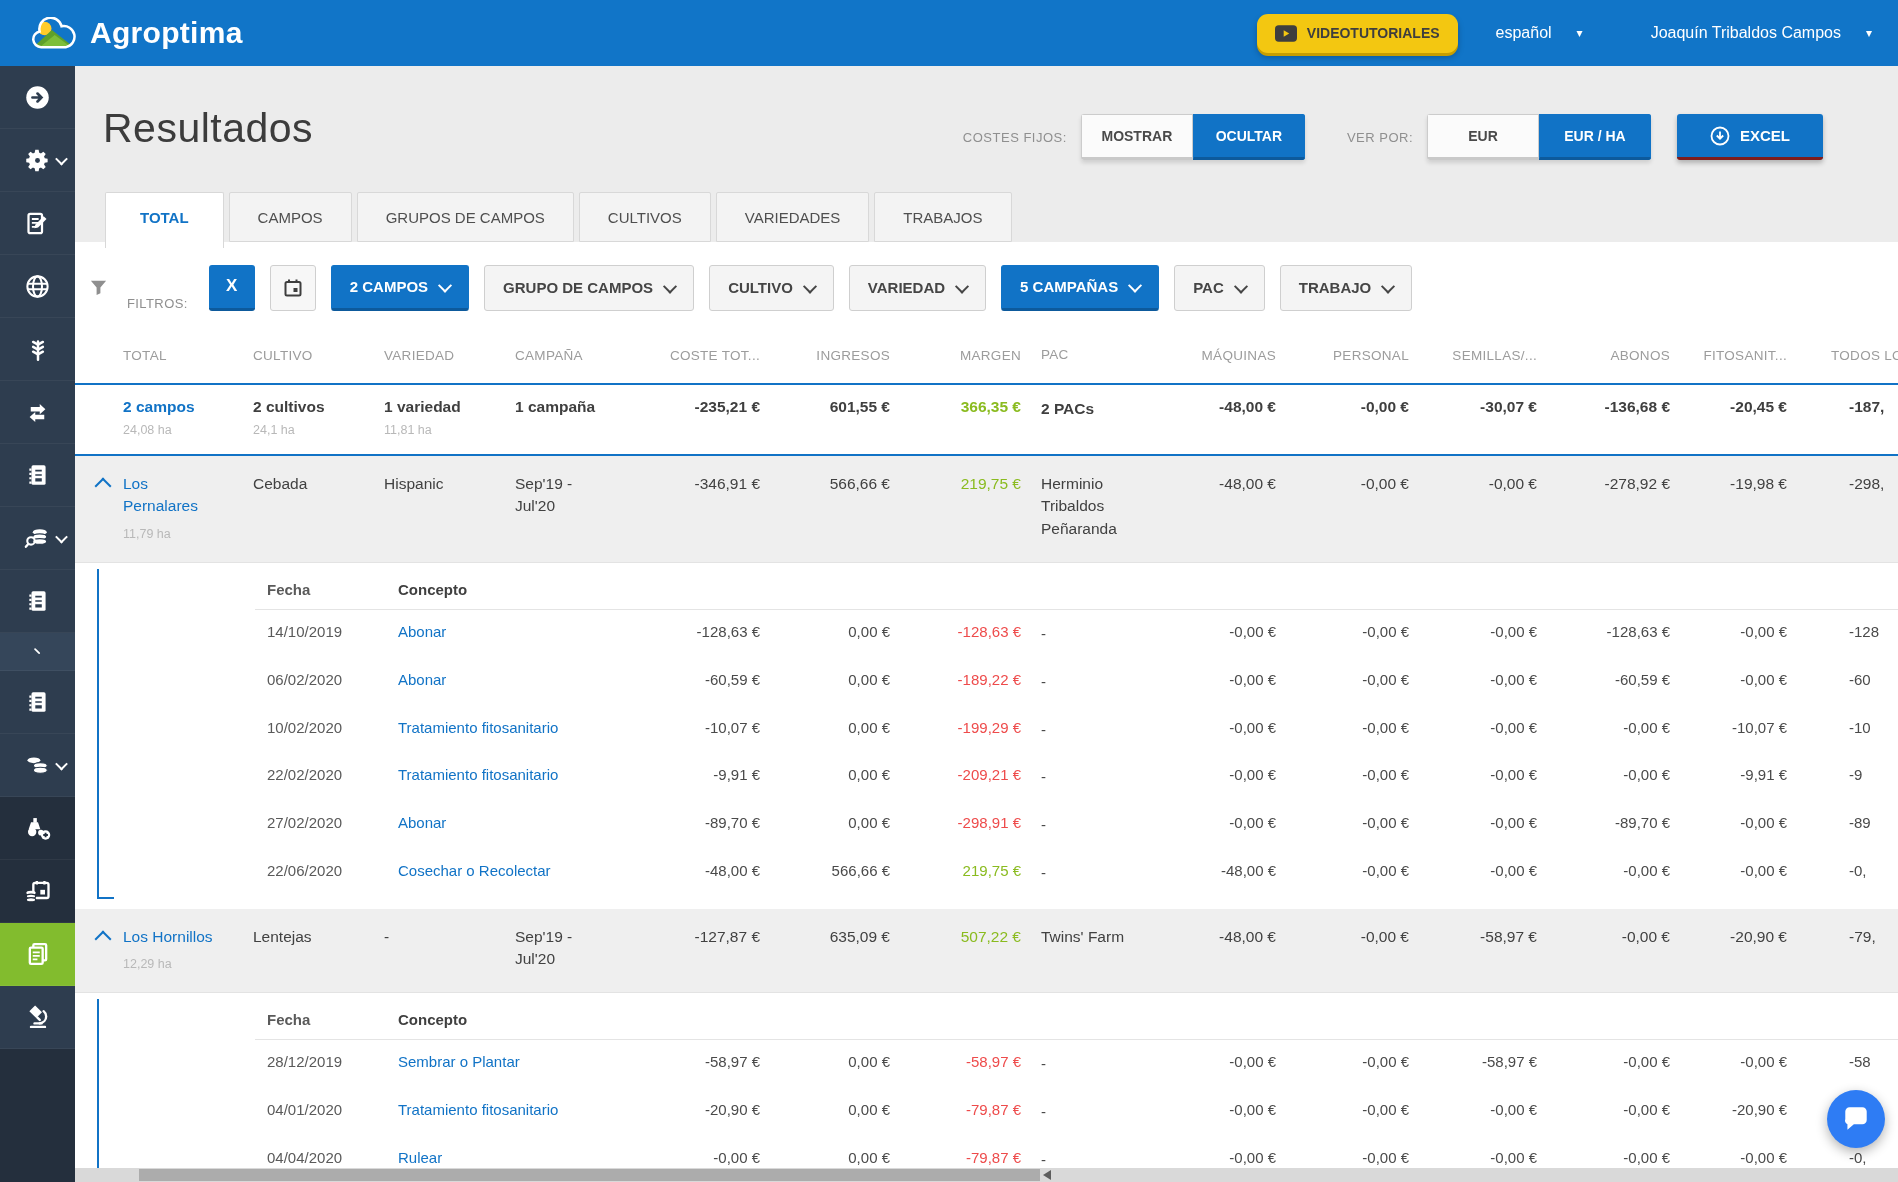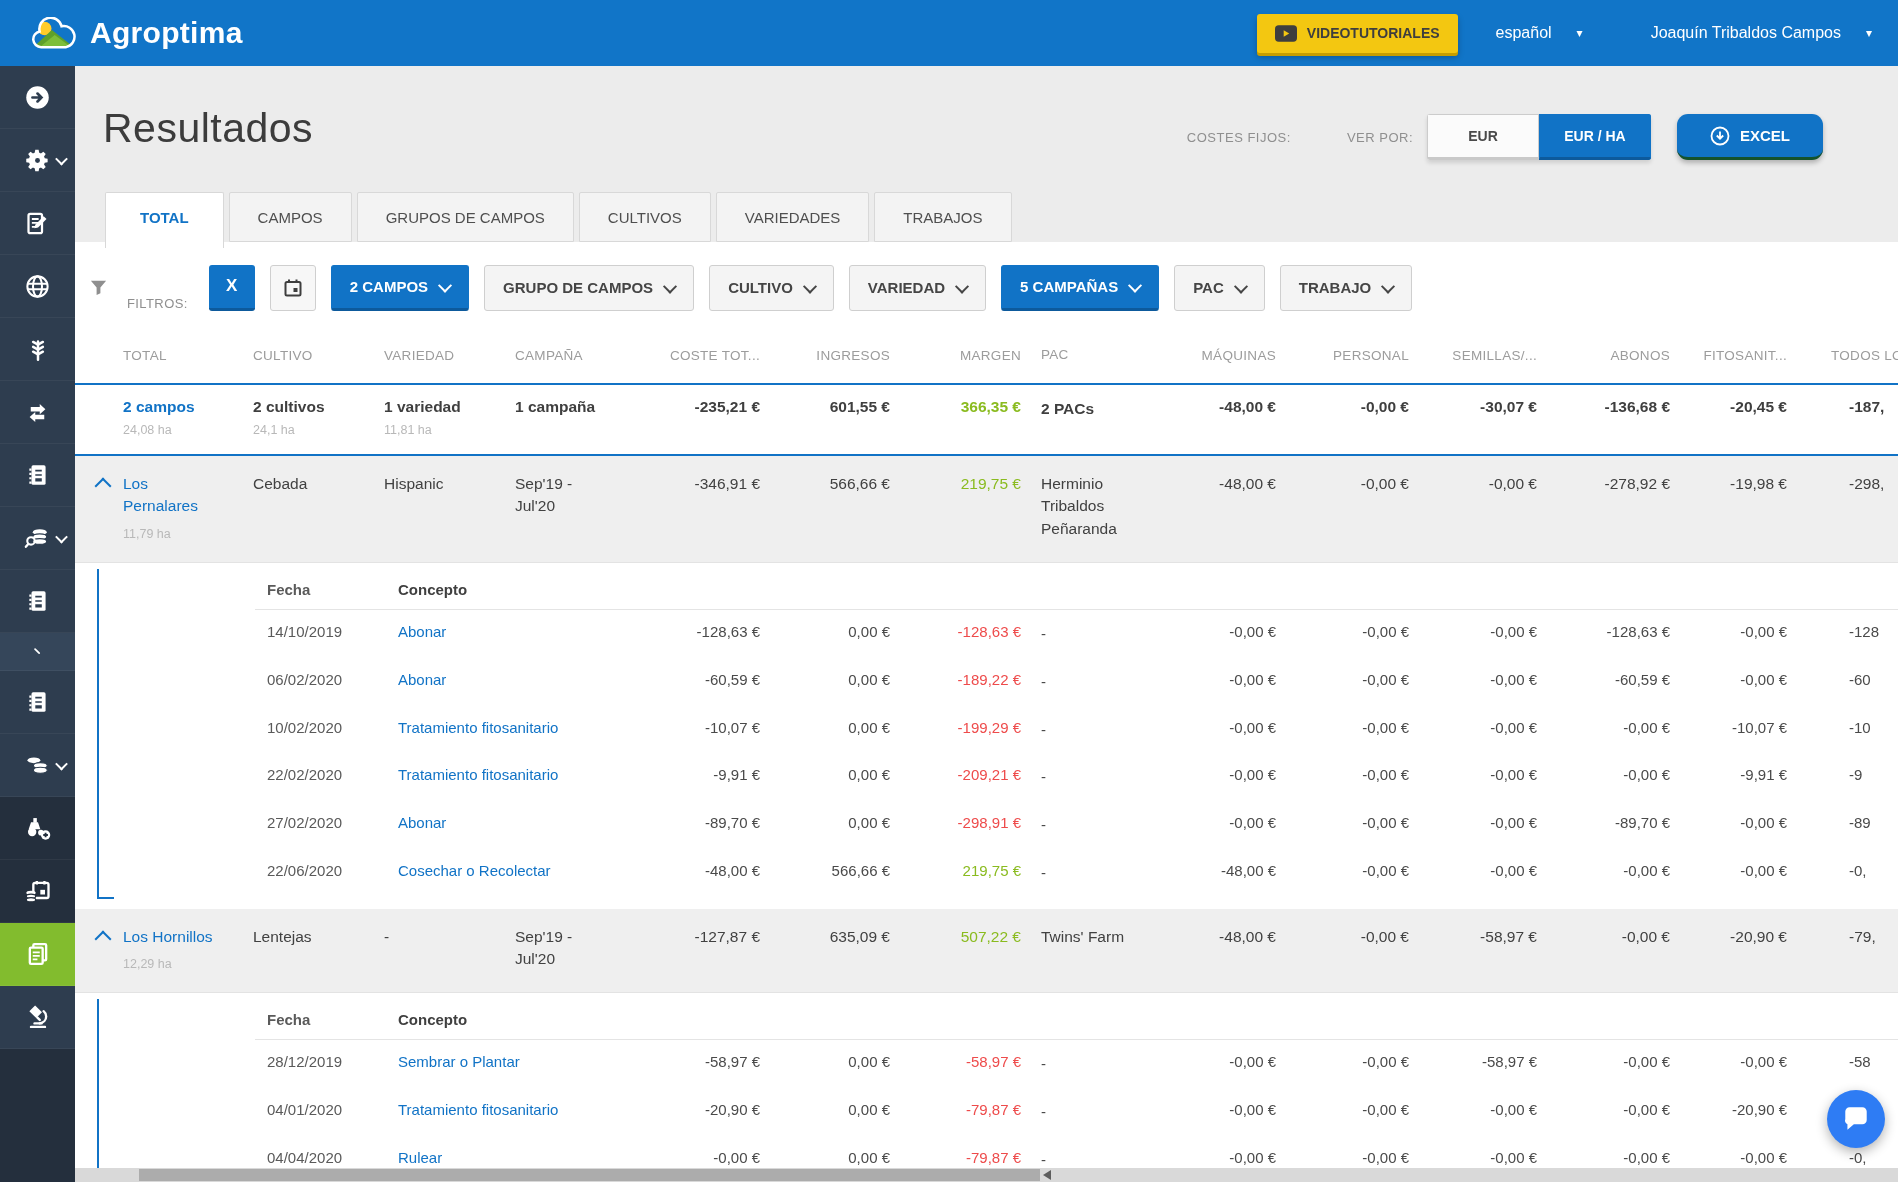--- a/index.html
+++ b/index.html
@@ -4,21 +4,21 @@
 <style>
   html,body{margin:0;padding:0;background:#888;}
   .app{position:relative;width:1898px;height:1182px;overflow:hidden;background:#ECECEC;
        font-family:"Liberation Sans",sans-serif;color:#414141;}
   
   .topbar{position:absolute;top:0;left:0;right:0;height:66px;background:#1175C8;display:flex;
           align-items:center;padding:0 26px 0 30px;box-sizing:border-box;z-index:30;}
   .brand{display:flex;align-items:center;gap:12px;}
   .brand-name{color:#fff;font-size:30px;font-weight:bold;letter-spacing:.3px;}
   .topbar-right{margin-left:auto;display:flex;align-items:center;gap:38px;}
-  .ytbtn{display:flex;align-items:center;gap:10px;background:#F3C711;border:none;border-radius:3px;
+  .ytbtn{display:flex;align-items:center;gap:10px;background:#F3C711;border:none;border-radius:11px;
          padding:11px 18px;font-family:inherit;font-size:14px;font-weight:bold;color:#3E3E3E;
          box-shadow:0 3px 0 #C79E00, 0 4px 6px rgba(0,0,0,.25);cursor:pointer;}
   .tmenu{color:#fff;font-size:16px;display:flex;align-items:center;gap:25px;cursor:pointer;}
   .tmenu .caret{font-size:12px;}
   .usermenu{margin-left:30px;}
   
   .sidebar{position:absolute;left:0;top:66px;bottom:0;width:75px;background:#242F3D;z-index:20;}
   .sbitem{height:63px;display:flex;align-items:center;justify-content:center;background:#2E3D4F;
           border-bottom:1px solid rgba(255,255,255,.05);cursor:pointer;position:relative;box-sizing:border-box;}
   .sbitem.sm{height:38px;background:#35465A;}
@@ -31,21 +31,21 @@
   .titlerow{display:flex;align-items:center;padding:30px 75px 0 28px;}
   .pagetitle{margin:0;font-size:41px;font-weight:400;color:#3C3C3C;letter-spacing:.5px;}
   .controls{margin-left:auto;display:flex;align-items:center;margin-top:18px;}
   .ctl-label{font-size:13px;color:#8F8F8F;letter-spacing:.5px;margin-right:14px;}
   .seg{display:flex;border-radius:3px;overflow:hidden;box-shadow:0 3px 4px rgba(0,0,0,.12);}
   .segbtn{min-width:112px;height:46px;background:#FBFBFB;border:1px solid #CCC;border-bottom:3px solid #C9C9C9;
           font-family:inherit;font-size:14px;font-weight:bold;color:#4A4A4A;cursor:pointer;box-sizing:border-box;}
   .segbtn.on{background:#1173C6;border:1px solid #1173C6;border-bottom:3px solid #0D5A9C;color:#fff;}
   .gap40{width:42px;}.gap24{width:26px;}
   .excel{display:flex;align-items:center;justify-content:center;gap:10px;min-width:146px;height:46px;
-         background:#1173C6;border:none;border-bottom:3px solid #14532d;border-radius:11px;color:#fff;
+         background:#1173C6;border:none;border-bottom:3px solid #7f1d1d;border-radius:3px;color:#fff;
          font-family:inherit;font-size:15px;font-weight:bold;box-shadow:0 3px 5px rgba(0,0,0,.25);cursor:pointer;}
   
   .tabs{display:flex;gap:5px;padding-left:30px;margin-top:32px;position:relative;z-index:6;}
   .tab{background:#F3F3F3;border:1px solid #D8D8D8;border-radius:2px 2px 0 0;padding:16px 28px 14px;
        font-size:15px;color:#4F4F4F;cursor:pointer;}
   .tab.active{background:#fff;color:#1173C6;font-weight:bold;border-bottom:none;padding-bottom:22px;
        margin-bottom:-6px;padding-left:34px;padding-right:34px;}
   
   .panel{position:relative;z-index:5;background:#fff;min-height:850px;padding-top:12px;}
   .filters{display:flex;align-items:center;gap:15px;padding:10px 0 16px 14px;}
@@ -299,20 +299,24 @@
           </svg>
         </span>
     </div>
   </nav>
 
   <main class="main">
     <div class="titlerow">
       <h1 class="pagetitle">Resultados</h1>
       <div class="controls">
         <span class="ctl-label">COSTES FIJOS:</span>
+        <div class="seg">
+          <button class="segbtn">MOSTRAR</button>
+          <button class="segbtn on">OCULTAR</button>
+        </div>
         <div class="gap40"></div>
         <span class="ctl-label">VER POR:</span>
         <div class="seg">
           <button class="segbtn">EUR</button>
           <button class="segbtn on">EUR / HA</button>
         </div>
         <div class="gap24"></div>
         <button class="excel">
           <span>
               <svg width="20" height="20" viewBox="0 0 20 20" fill="none" stroke="#fff" stroke-width="1.8">

